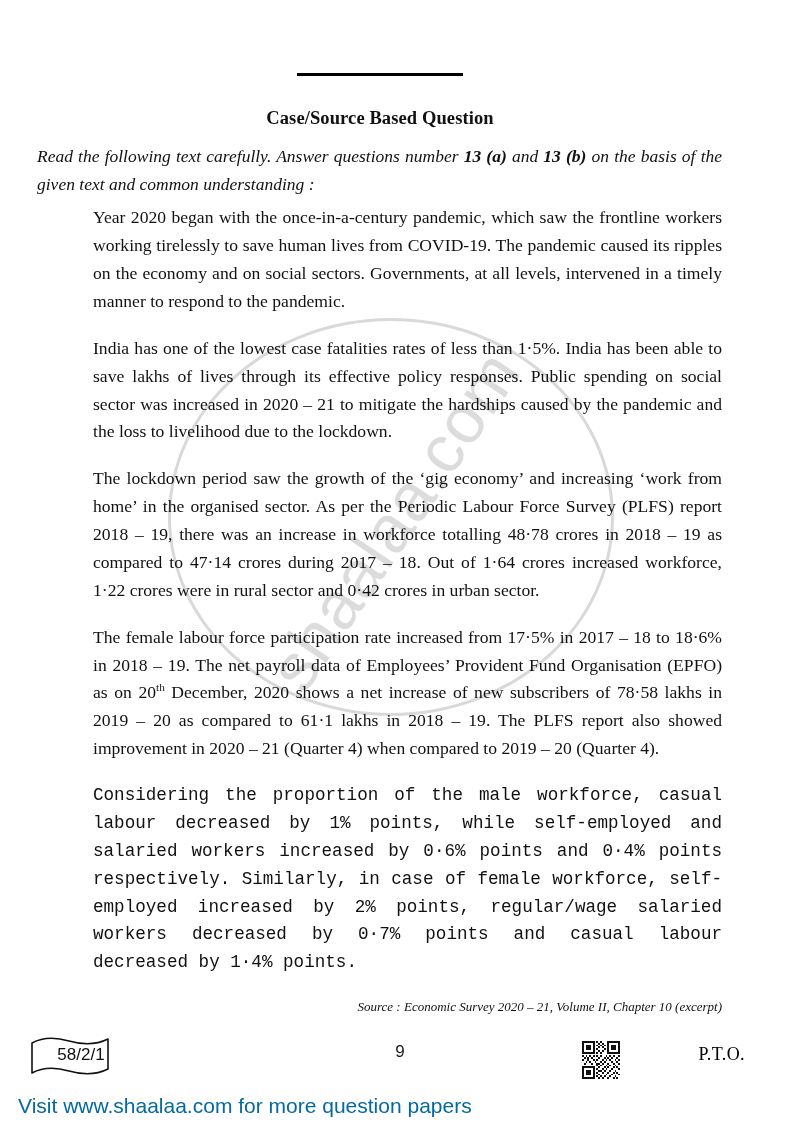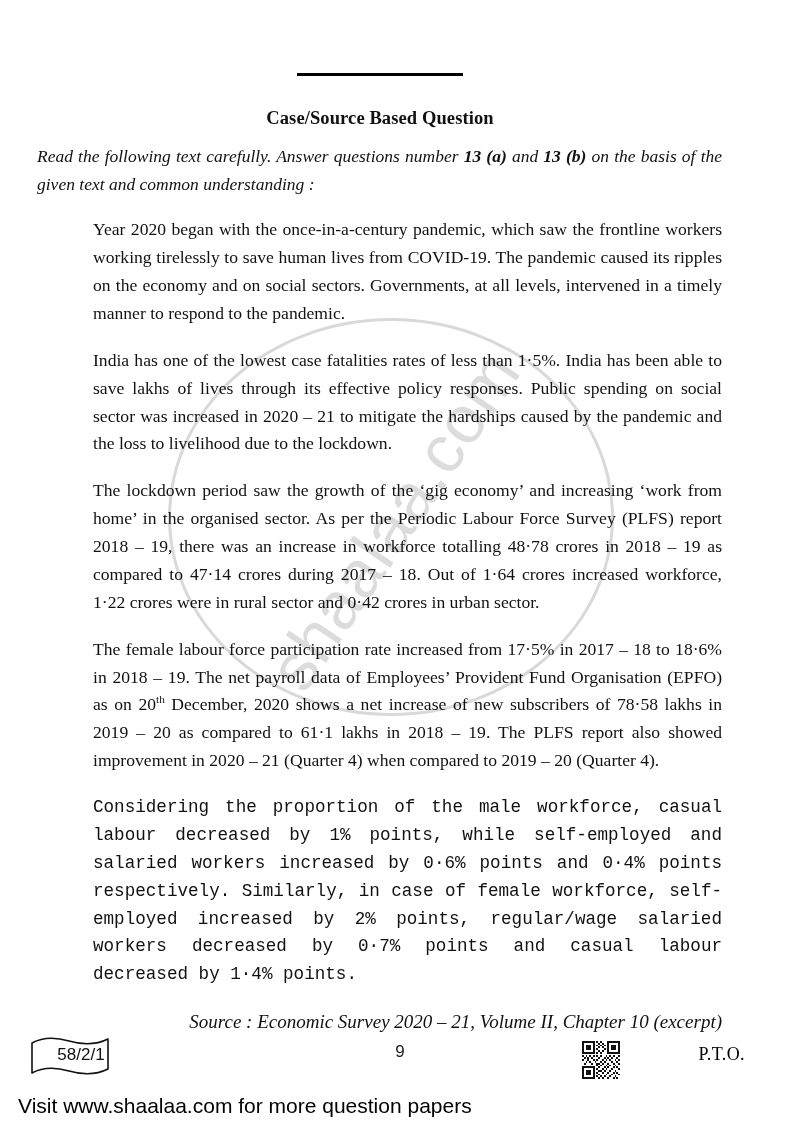--- a/index.html
+++ b/index.html
@@ -85,21 +85,21 @@
     font-style: italic;
     font-size: 17.5px;
     line-height: 1.58;
     text-align: justify;
     margin-top: 14px;
     padding-right: 1px;
   }
   .instruction b { font-weight: bold; font-style: italic; }
 
   .passage {
-    margin-top: 18px;
+    margin-top: 6px;
     padding-left: 56px;
     padding-right: 1px;
   }
   .passage p {
     margin: 0 0 19px 0;
     font-size: 17.6px;
     line-height: 1.585;
     text-align: justify;
     text-justify: inter-word;
   }
@@ -107,21 +107,21 @@
   .passage sup {
     font-size: 0.64em;
     vertical-align: super;
     line-height: 0;
   }
 
   .source-line {
     margin-top: 22px;
     text-align: right;
     font-style: italic;
-    font-size: 19px;
+    font-size: 13px;
     padding-right: 1px;
   }
 
   
   #footer {
     position: absolute;
     left: 0;
     top: 1032px;
     width: 800px;
     height: 52px;
@@ -185,21 +185,21 @@
     height: 46px;
     background: #ffffff;
     z-index: 4;
   }
   #promo .promo-text {
     position: absolute;
     left: 18px;
     top: 9px;
     font-family: "Liberation Sans", "DejaVu Sans", sans-serif;
     font-size: 21px;
-    color: #000000;
+    color: #0369a1;
   }
 </style>
 </head>
 <body>
 
 <div id="page">
 
   <div id="watermark">
     <div class="ring"></div>
     <div class="wm-text">shaalaa.com</div>

